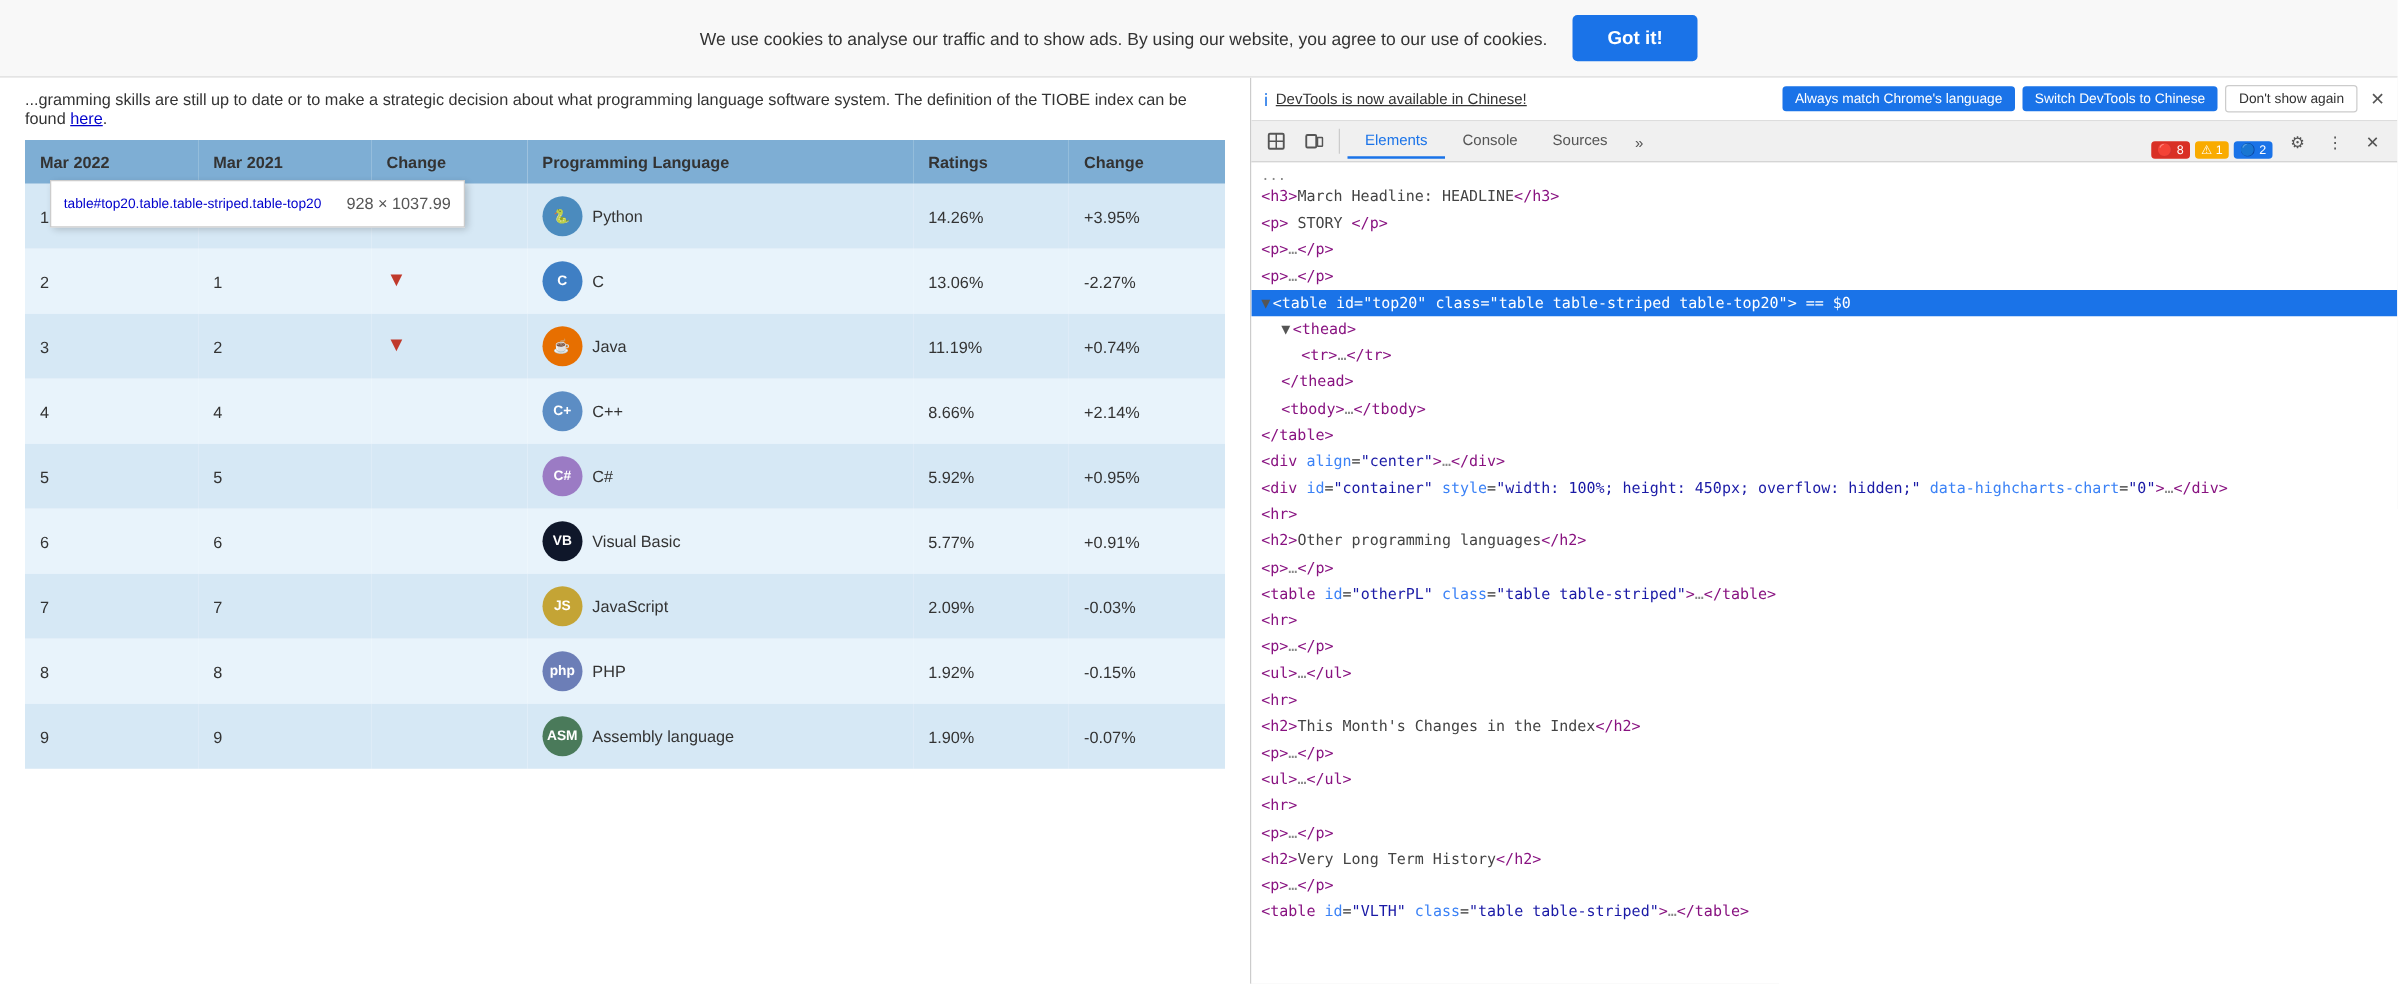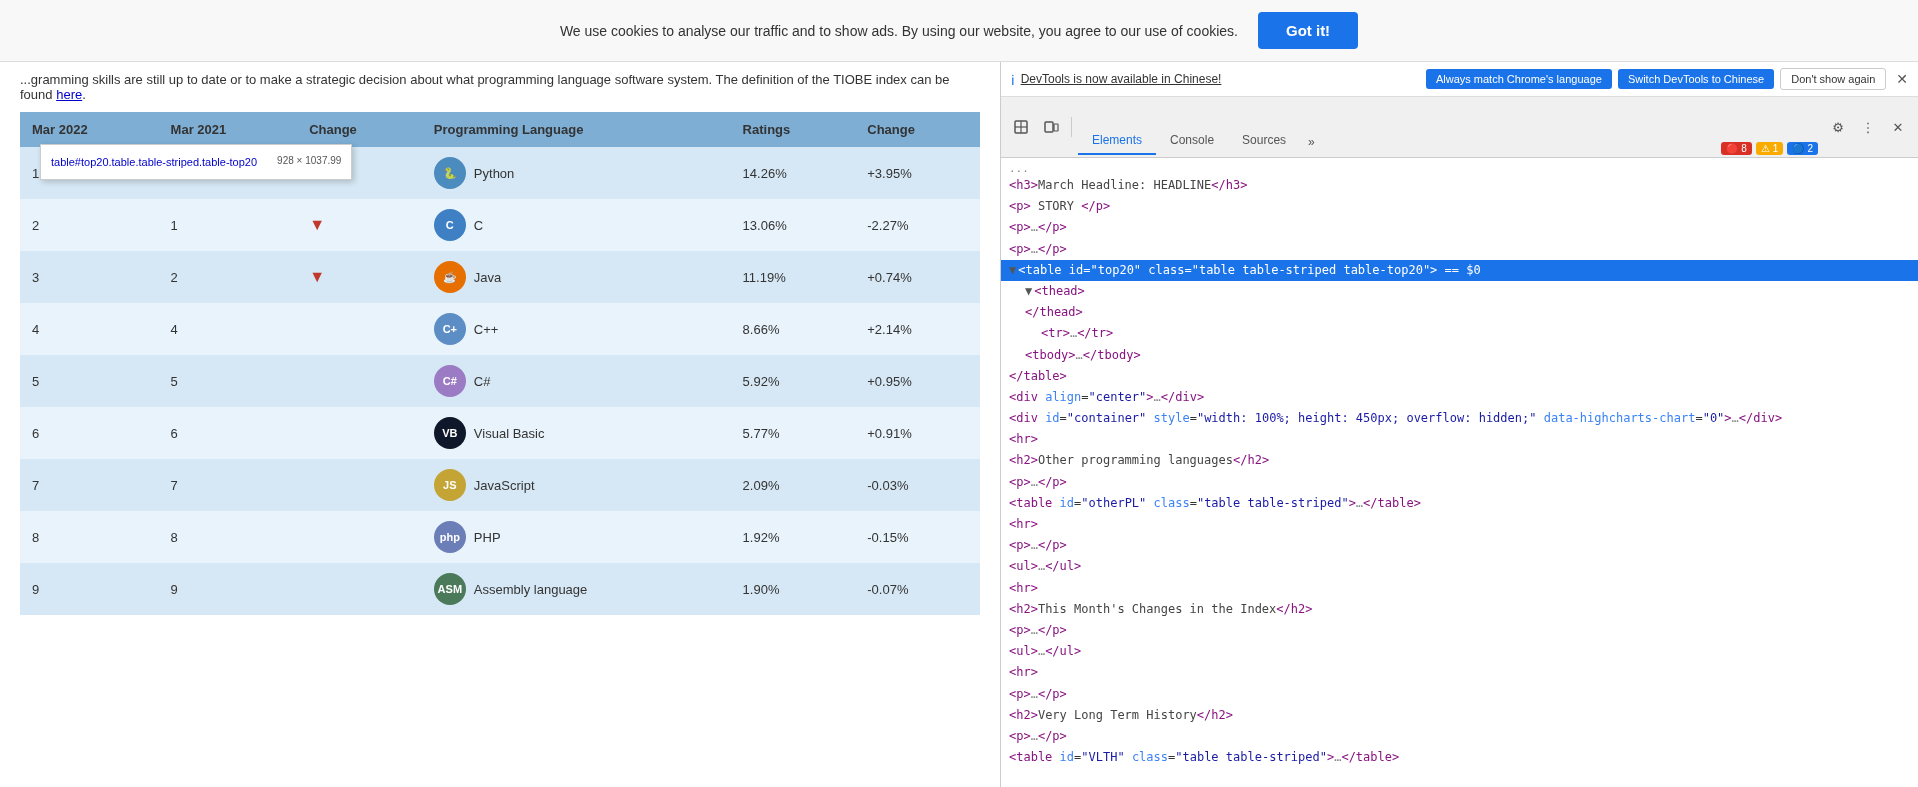--- a/index.html
+++ b/index.html
@@ -39,21 +39,21 @@
       left: 40px;
       background: #fff;
       border: 1px solid #ccc;
       padding: 8px 10px;
       z-index: 100;
       font-size: 12px;
       box-shadow: 2px 2px 6px rgba(0,0,0,0.2);
       line-height: 1.5;
     }
     .tooltip-selector { color: #00c; font-size: 11px; }
-    .tooltip-size { color: #555; font-size: 10px; float: right; margin-left: 20px; }
+    .tooltip-size { color: #555; font-size: 13px; float: right; margin-left: 20px; }
 
     
     .main-area {
       display: flex;
       flex: 1;
       overflow: hidden;
     }
 
     
     .page-area {
@@ -191,21 +191,20 @@
       border-bottom: 1px solid #ccc;
       display: flex;
       align-items: flex-end;
     }
     .dt-tab {
       padding: 6px 14px;
       font-size: 12px;
       cursor: pointer;
       border-bottom: 2px solid transparent;
       color: #555;
-      margin-top: 28px;
     }
     .dt-tab.active {
       border-bottom: 2px solid #1a73e8;
       color: #1a73e8;
     }
     .dt-tab-more {
       padding: 6px 8px;
       font-size: 12px;
       cursor: pointer;
       color: #555;
@@ -421,22 +420,22 @@
     </div>
 
     <div class="devtools-dom" id="dom-viewer">
       <div class="dom-dots">...</div>
     <div class="dom-line" style="padding-left: 8px;"><span class="tag">&lt;h3&gt;</span><span class="dom-text">March Headline: HEADLINE</span><span class="tag">&lt;/h3&gt;</span></div>
         <div class="dom-line" style="padding-left: 8px;"><span class="tag">&lt;p&gt;</span><span class="dom-text"> STORY </span><span class="tag">&lt;/p&gt;</span></div>
         <div class="dom-line" style="padding-left: 8px;"><span class="tag">&lt;p&gt;</span><span class="dom-ellipsis">…</span><span class="tag">&lt;/p&gt;</span></div>
         <div class="dom-line" style="padding-left: 8px;"><span class="tag">&lt;p&gt;</span><span class="dom-ellipsis">…</span><span class="tag">&lt;/p&gt;</span></div>
         <div class="dom-line dom-selected" style="padding-left: 8px;"><span class="expand-arrow">▼</span><span class="tag">&lt;table</span> <span class="attr-name">id</span><span class="eq">=</span><span class="attr-value">"top20"</span> <span class="attr-name">class</span><span class="eq">=</span><span class="attr-value">"table table-striped table-top20"</span><span class="tag">&gt;</span> <span class="eq">== $0</span></div>
         <div class="dom-line" style="padding-left: 24px;"><span class="expand-arrow">▼</span><span class="tag">&lt;thead&gt;</span></div>
+        <div class="dom-line" style="padding-left: 40px;"><span class="tag">&lt;tr&gt;</span><span class="dom-ellipsis">…</span><span class="tag">&lt;/tr&gt;</span></div>
         <div class="dom-line" style="padding-left: 24px;"><span class="tag">&lt;/thead&gt;</span></div>
-        <div class="dom-line" style="padding-left: 40px;"><span class="tag">&lt;tr&gt;</span><span class="dom-ellipsis">…</span><span class="tag">&lt;/tr&gt;</span></div>
         <div class="dom-line" style="padding-left: 24px;"><span class="tag">&lt;tbody&gt;</span><span class="dom-ellipsis">…</span><span class="tag">&lt;/tbody&gt;</span></div>
         <div class="dom-line" style="padding-left: 8px;"><span class="tag">&lt;/table&gt;</span></div>
         <div class="dom-line" style="padding-left: 8px;"><span class="tag">&lt;div</span> <span class="attr-name">align</span><span class="eq">=</span><span class="attr-value">"center"</span><span class="tag">&gt;</span><span class="dom-ellipsis">…</span><span class="tag">&lt;/div&gt;</span></div>
         <div class="dom-line" style="padding-left: 8px;"><span class="tag">&lt;div</span> <span class="attr-name">id</span><span class="eq">=</span><span class="attr-value">"container"</span> <span class="attr-name">style</span><span class="eq">=</span><span class="attr-value">"width: 100%; height: 450px; overflow: hidden;"</span> <span class="attr-name">data-highcharts-chart</span><span class="eq">=</span><span class="attr-value">"0"</span><span class="tag">&gt;</span><span class="dom-ellipsis">…</span><span class="tag">&lt;/div&gt;</span></div>
         <div class="dom-line" style="padding-left: 8px;"><span class="tag">&lt;hr&gt;</span></div>
         <div class="dom-line" style="padding-left: 8px;"><span class="tag">&lt;h2&gt;</span><span class="dom-text">Other programming languages</span><span class="tag">&lt;/h2&gt;</span></div>
         <div class="dom-line" style="padding-left: 8px;"><span class="tag">&lt;p&gt;</span><span class="dom-ellipsis">…</span><span class="tag">&lt;/p&gt;</span></div>
         <div class="dom-line" style="padding-left: 8px;"><span class="tag">&lt;table</span> <span class="attr-name">id</span><span class="eq">=</span><span class="attr-value">"otherPL"</span> <span class="attr-name">class</span><span class="eq">=</span><span class="attr-value">"table table-striped"</span><span class="tag">&gt;</span><span class="dom-ellipsis">…</span><span class="tag">&lt;/table&gt;</span></div>
         <div class="dom-line" style="padding-left: 8px;"><span class="tag">&lt;hr&gt;</span></div>
         <div class="dom-line" style="padding-left: 8px;"><span class="tag">&lt;p&gt;</span><span class="dom-ellipsis">…</span><span class="tag">&lt;/p&gt;</span></div>

